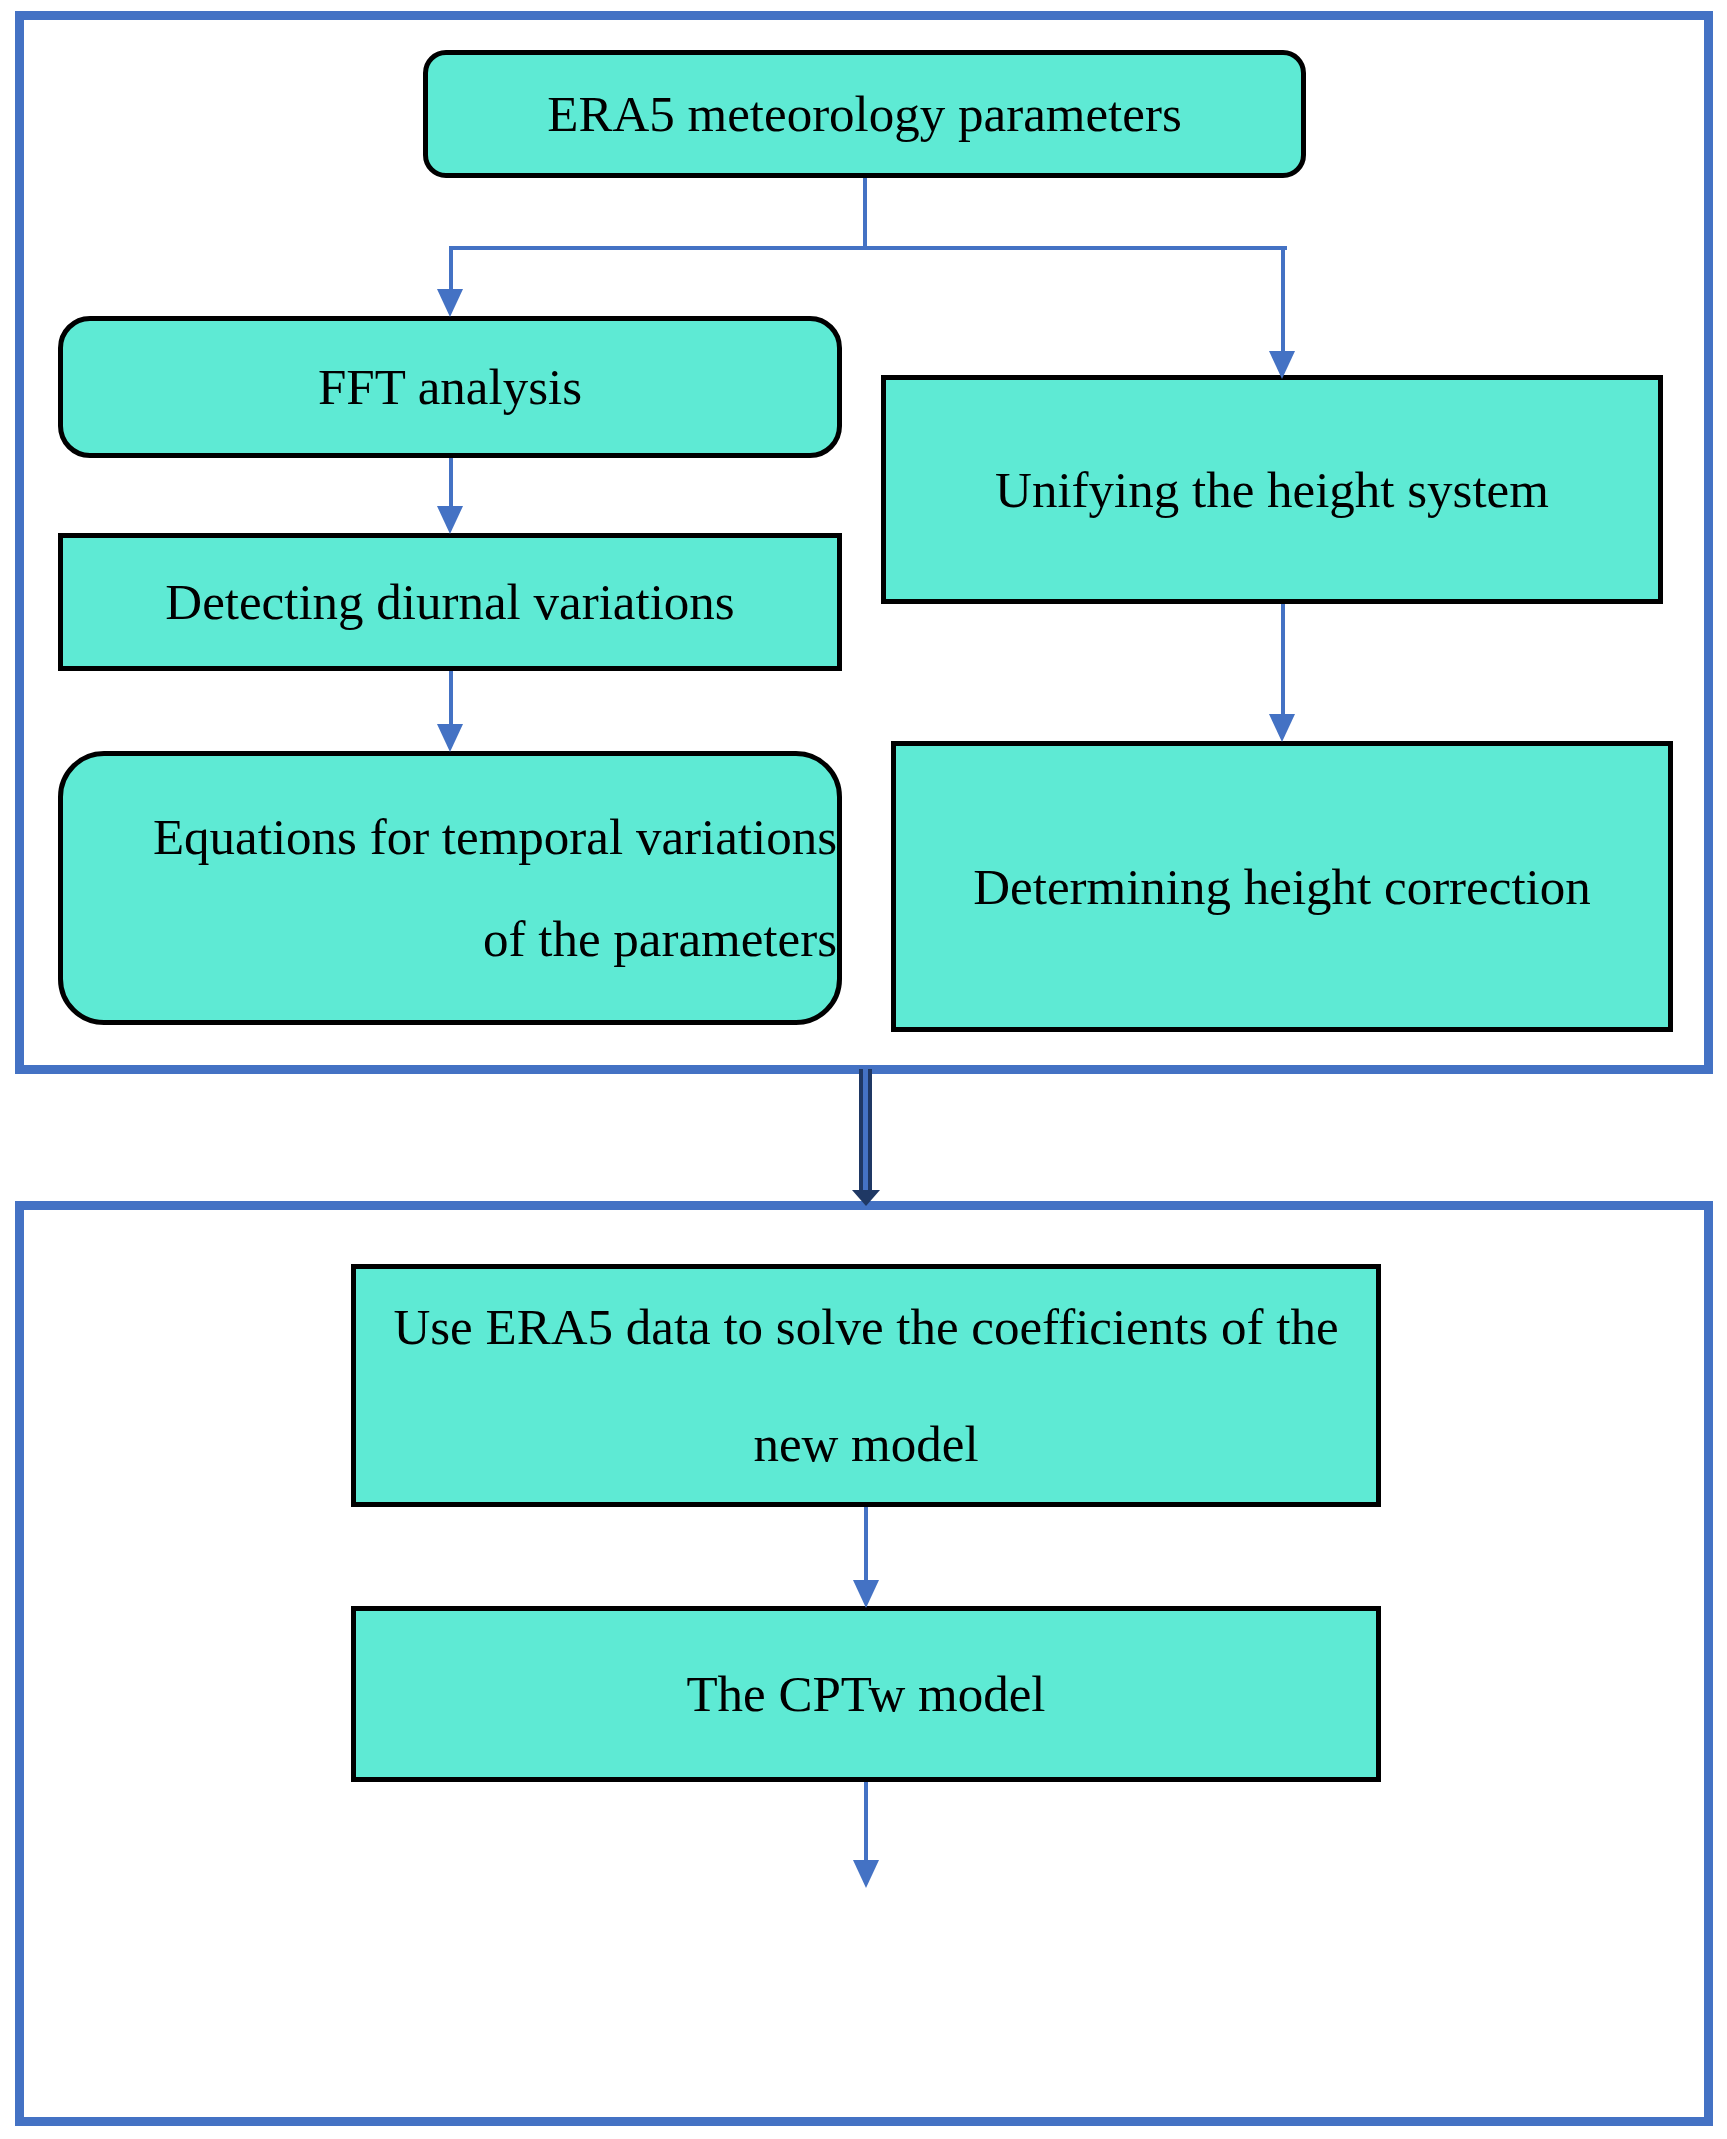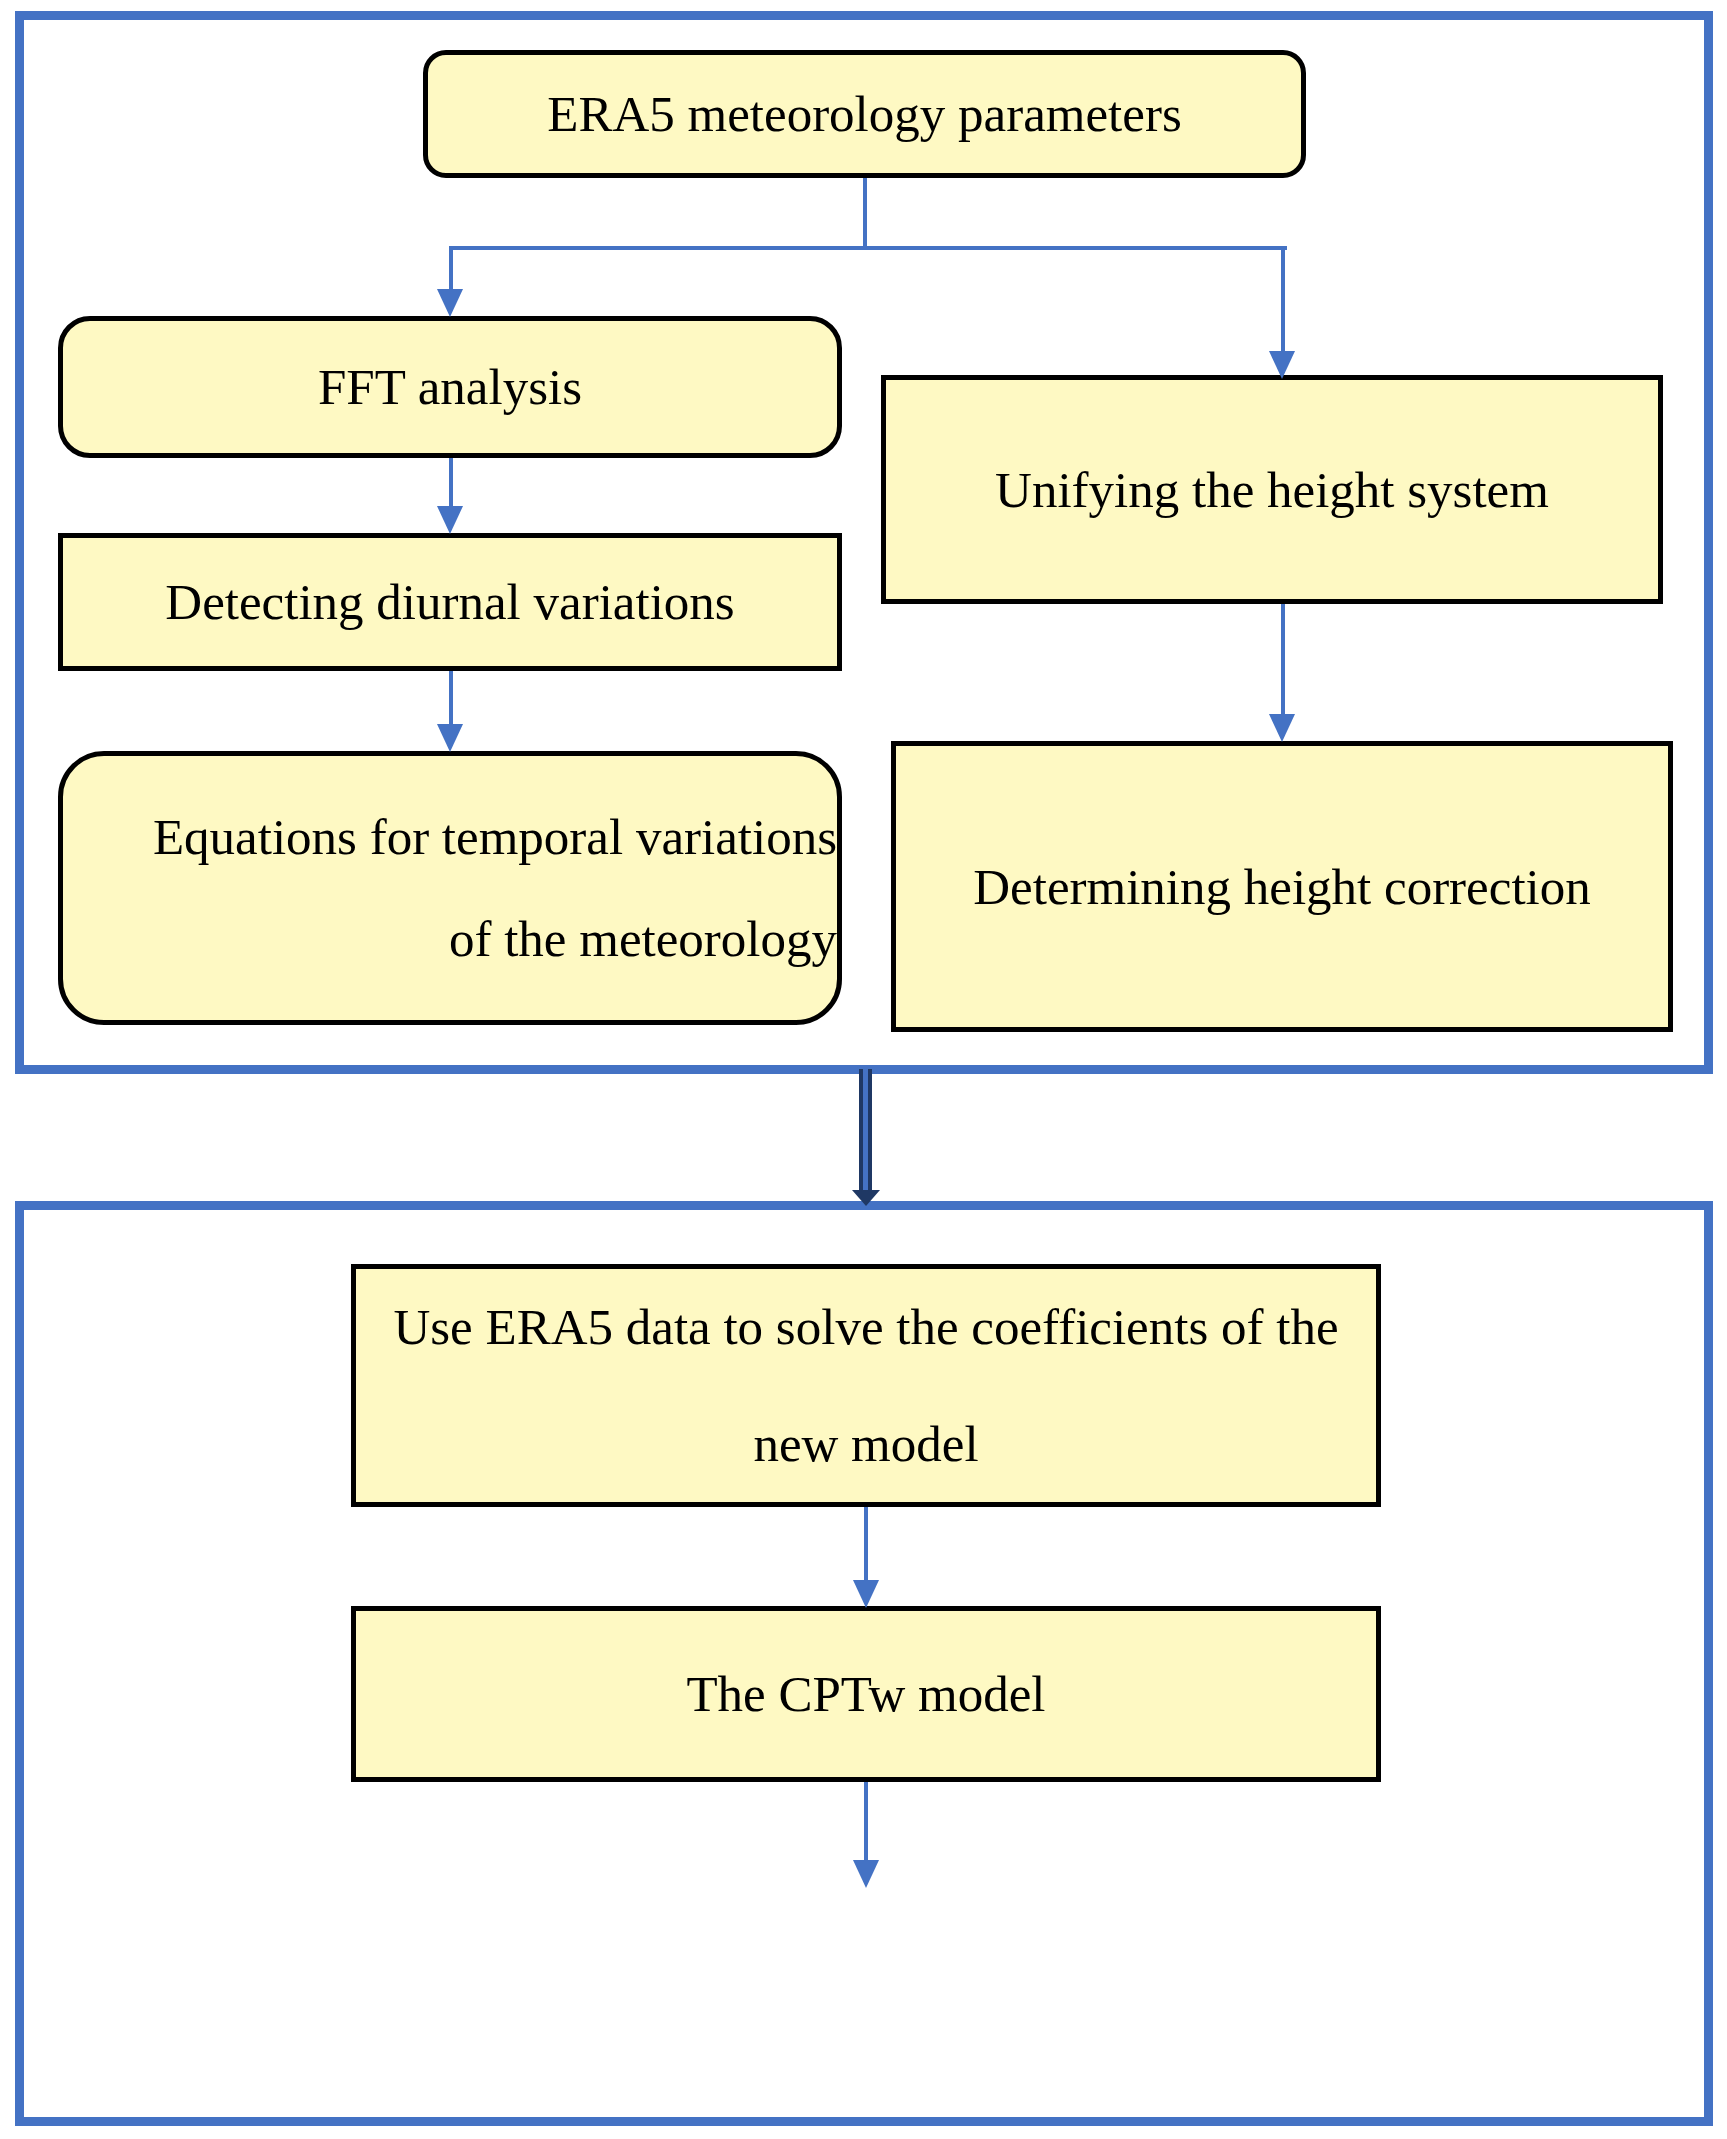--- a/index.html
+++ b/index.html
@@ -14,21 +14,21 @@
   .frame {
     position: absolute;
     box-sizing: border-box;
     border: 9.7px solid var(--accent, #4472C4);
     background: transparent;
   }
   .node {
     position: absolute;
     box-sizing: border-box;
     border: 5.1px solid var(--ink, #000);
-    background: #fef9c3;
+    background: #5eead4;
     display: flex;
     flex-direction: column;
     align-items: center;
     justify-content: center;
     text-align: center;
     font-size: 51px;
     line-height: 2.0;
   }
   .node.rounded-lg { border-radius: 46px; border-width: 5.6px; align-items: flex-end; }
   .node.rounded-sm { border-radius: 23px; border-width: 5.6px; }
@@ -72,21 +72,21 @@
   <div class="node" style="left:58px; top:316px; width:784px; height:142px;border-radius:32px;">
     <span>FFT analysis</span>
   </div>
 
   <div class="node" style="left:58px; top:533px; width:784px; height:138px;">
     <span>Detecting diurnal variations</span>
   </div>
 
   <div class="node rounded-lg" style="left:58px; top:751px; width:784px; height:274px;">
     <span>Equations for temporal variations</span>
-    <span>of the meteorology</span>
+    <span>of the parameters</span>
   </div>
 
   <div class="node" style="left:881px; top:375px; width:782px; height:229px;">
     <span>Unifying the height system</span>
   </div>
 
   <div class="node" style="left:891px; top:741px; width:782px; height:291px;">
     <span>Determining height correction</span>
   </div>
 

